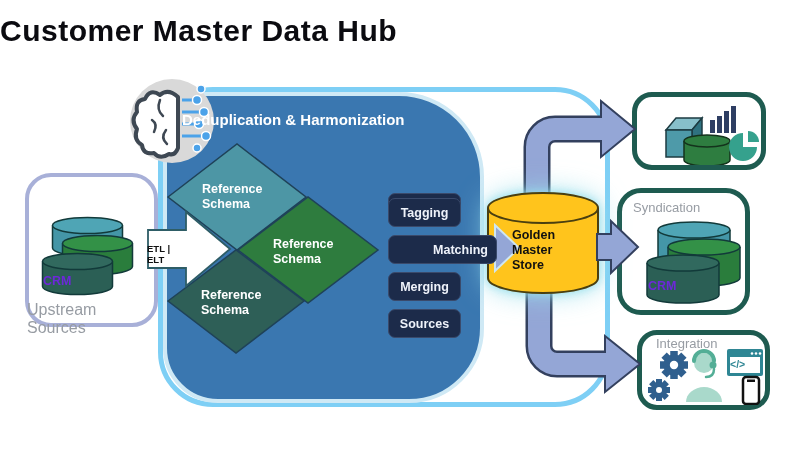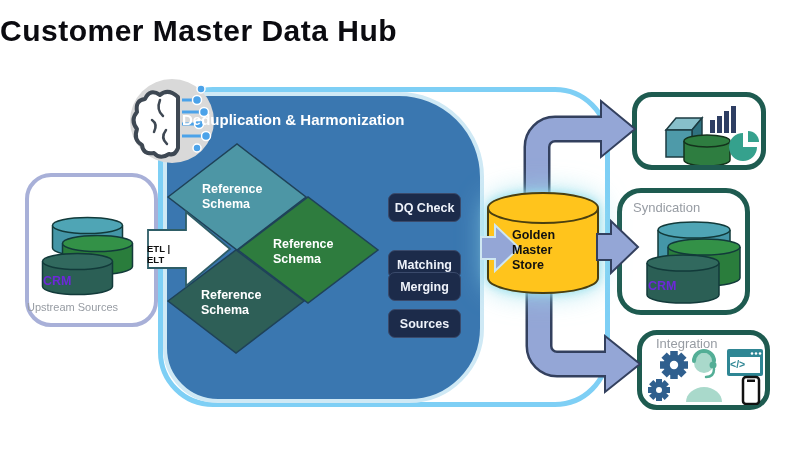--- a/index.html
+++ b/index.html
@@ -50,28 +50,29 @@
           <ellipse cx="68.5" cy="66.5" rx="35" ry="8" fill="#339147"></ellipse>
         </g>
         <g>
           <path d="M13.5,84.5 v25 a35,8 0 0 0 70,0 v-25" fill="#2B5F55"></path>
           <ellipse cx="48.5" cy="84.5" rx="35" ry="8" fill="#31695E"></ellipse>
         </g>
       </g>
     </svg>
   </div>
   <div class="txt crm-label" style="left:43px;top:274px;">CRM</div>
-  <div class="txt gray-label" style="left:27px;top:301px;width:129px;font-size:11px;">Upstream Sources</div>
+  <div class="txt gray-label" style="left:27px;top:301px;width:129px;font-size:16px;">Upstream Sources</div>
 
   <div class="abs" id="hub-outline"></div>
   <div class="abs" id="hub-box"></div>
   <div class="txt" id="hub-title">Deduplication &amp; Harmonization</div>
 
   <div class="step-btn" style="top:161px;margin-top:32px;">DQ Check</div>
-  <div class="step-btn" style="top:250px;">Matching</div>
+  <div class="step-btn" style="top:198px;">Tagging</div>
+  <div class="step-btn" style="top:235px;padding-left:36px;">Matching</div>
   <div class="step-btn" style="top:272px;">Merging</div>
   <div class="step-btn" style="top:309px;">Sources</div>
 
   <svg id="overlay" width="806" height="454" viewBox="0 0 806 454">
 
     <g stroke="#1F4258" stroke-width="1.5">
       <polygon points="168,197 237,144 306,197 237,250" fill="#4D96A5"></polygon>
       <polygon points="238,250 308,197 378,250 308,303" fill="#2E7C3E"></polygon>
       <polygon points="168,301 236,250 304,301 236,353" fill="#2E5F57"></polygon>
     </g>

